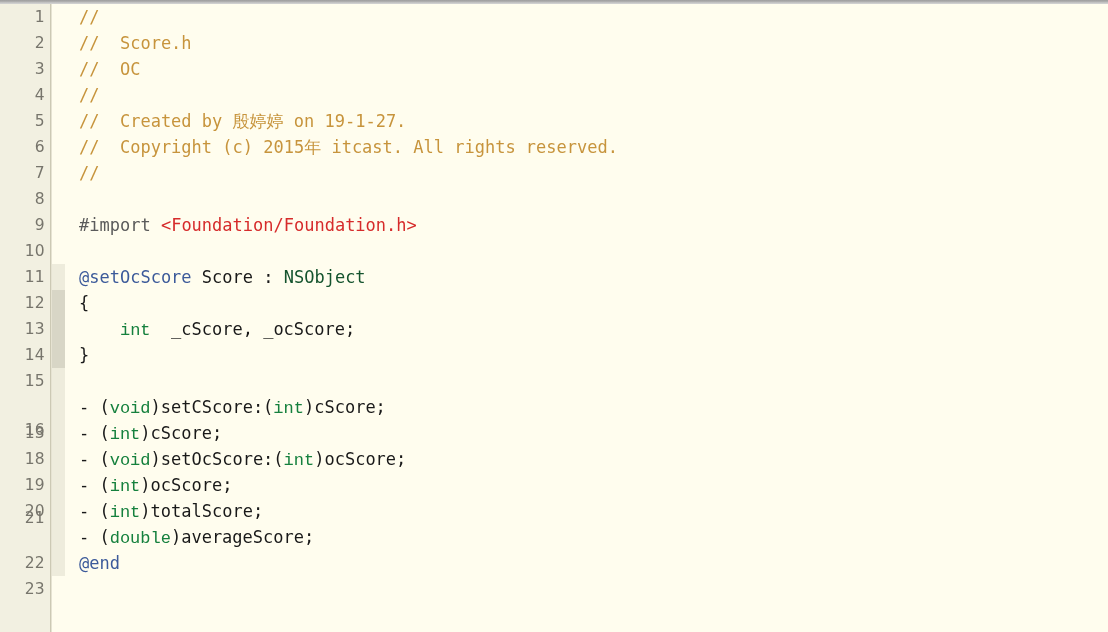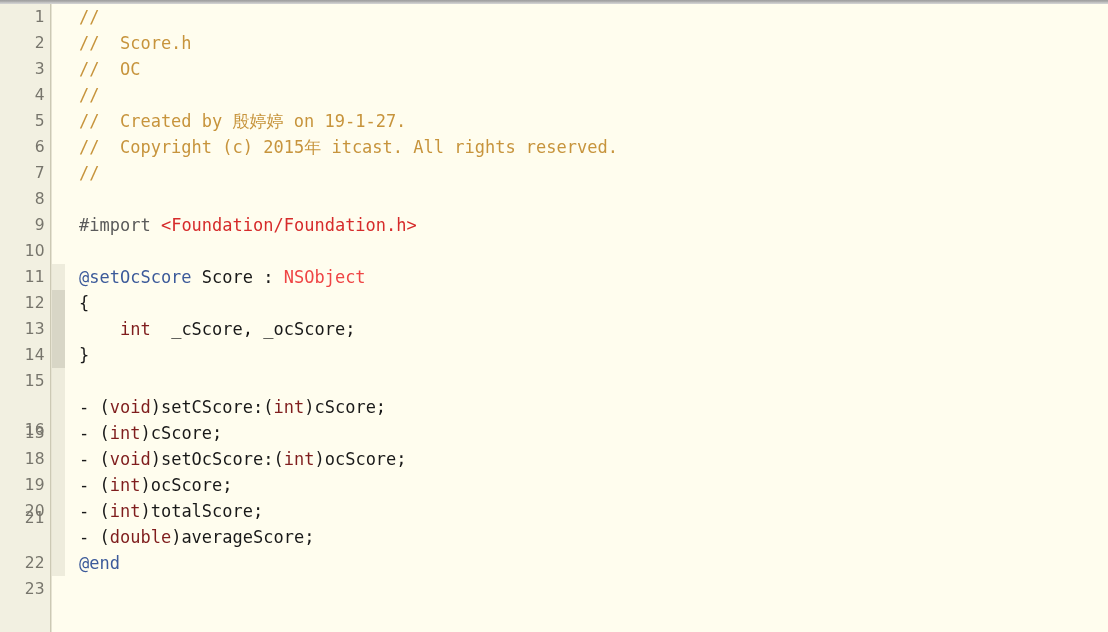--- a/index.html
+++ b/index.html
@@ -99,22 +99,22 @@
     white-space: pre;
     font-family: "DejaVu Sans Mono", "Liberation Mono", monospace;
     font-size: 17px;
     letter-spacing: 0px;
     color: #1A1A1A;
   }
   .tok-comment  { color: #C7943C; }
   .tok-pre      { color: #5B5B5B; }
   .tok-header   { color: #D62B2B; text-align: center; }
   .tok-at       { color: #3C5A9A; }
-  .tok-keyword  { color: #7f1d1d; }
-  .tok-class    { color: #ef4444; }
+  .tok-keyword  { color: #15803d; font-family: Liberation Mono, monospace; }
+  .tok-class    { color: #14532d; }
   .tok-plain    { color: #191919; }
   .cjk          { font-family: "DejaVu Sans", "Liberation Sans", sans-serif; }
 </style>
 </head>
 <body>
 
 <div id="app">
 
   <div class="top-bar"></div>
 

